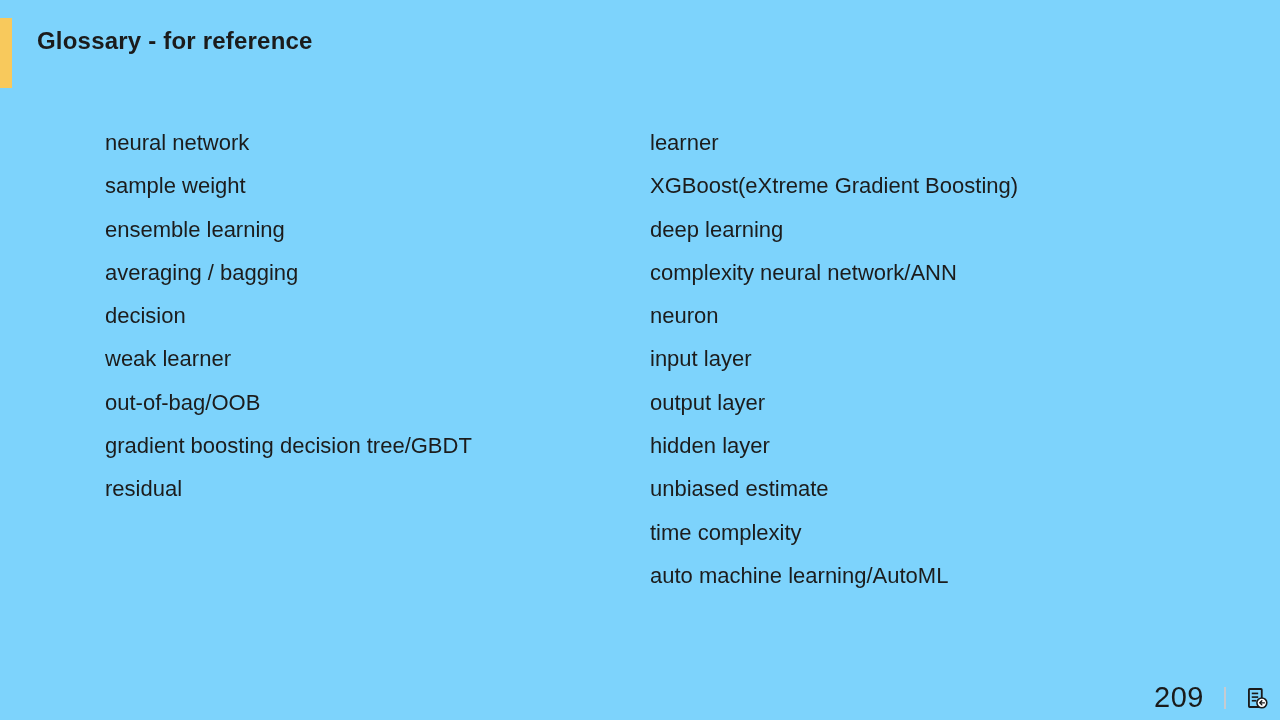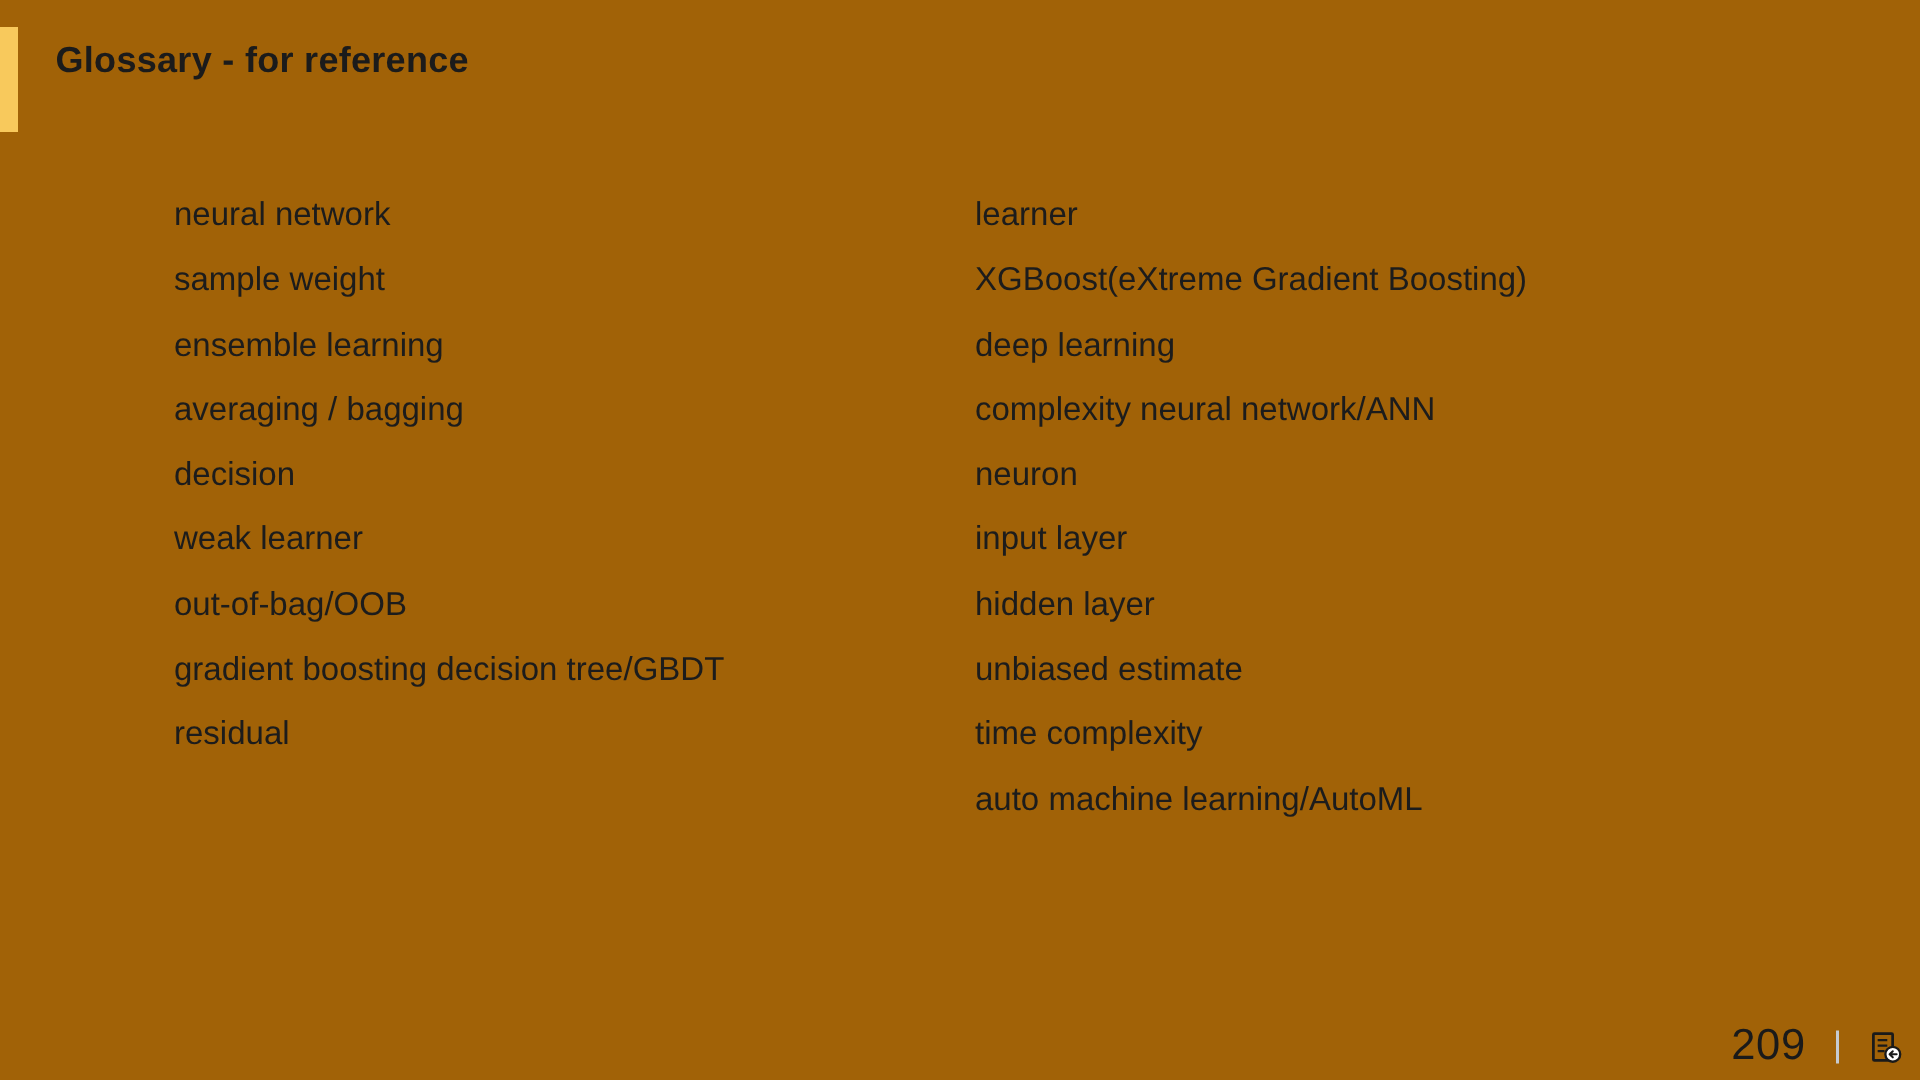--- a/index.html
+++ b/index.html
@@ -1,20 +1,20 @@
 <!DOCTYPE html>
 <html><head>
 <meta charset="utf-8">
 <style>
   html, body { margin: 0; padding: 0; background: #ffffff; }
   .slide {
     position: relative;
     width: 1280px;
     height: 720px;
-    background: #a16207;
+    background: #7dd3fc;
     overflow: hidden;
     font-family: "Liberation Sans", sans-serif;
     color: #1a1a1a;
   }
   .accent-bar {
     position: absolute;
     left: 0;
     top: 18px;
     width: 12px;
     height: 70px;
@@ -33,21 +33,21 @@
   .columns {
     position: absolute;
     left: 0;
     top: 121px;
     width: 1280px;
   }
   .col {
     position: absolute;
     top: 0;
   }
-  .col-left  { left: 105px; width: 520px; margin-left: 11px; }
+  .col-left  { left: 105px; width: 520px; }
   .col-right { left: 650px; width: 560px; }
   .term {
     font-size: 22px;
     line-height: 43.3px;
     font-weight: 400;
     color: #1c1c1c;
     white-space: nowrap;
   }
   .footer {
     position: absolute;
@@ -93,20 +93,21 @@
         <div class="term">gradient boosting decision tree/GBDT</div>
         <div class="term">residual</div>
       </div>
     <div class="col col-right">
         <div class="term">learner</div>
         <div class="term">XGBoost(eXtreme Gradient Boosting)</div>
         <div class="term">deep learning</div>
         <div class="term">complexity neural network/ANN</div>
         <div class="term">neuron</div>
         <div class="term">input layer</div>
+        <div class="term">output layer</div>
         <div class="term">hidden layer</div>
         <div class="term">unbiased estimate</div>
         <div class="term">time complexity</div>
         <div class="term">auto machine learning/AutoML</div>
       </div>
   </div>
 
   <div class="footer">
     <span class="page-num">209</span>
     <span class="footer-divider"></span>

